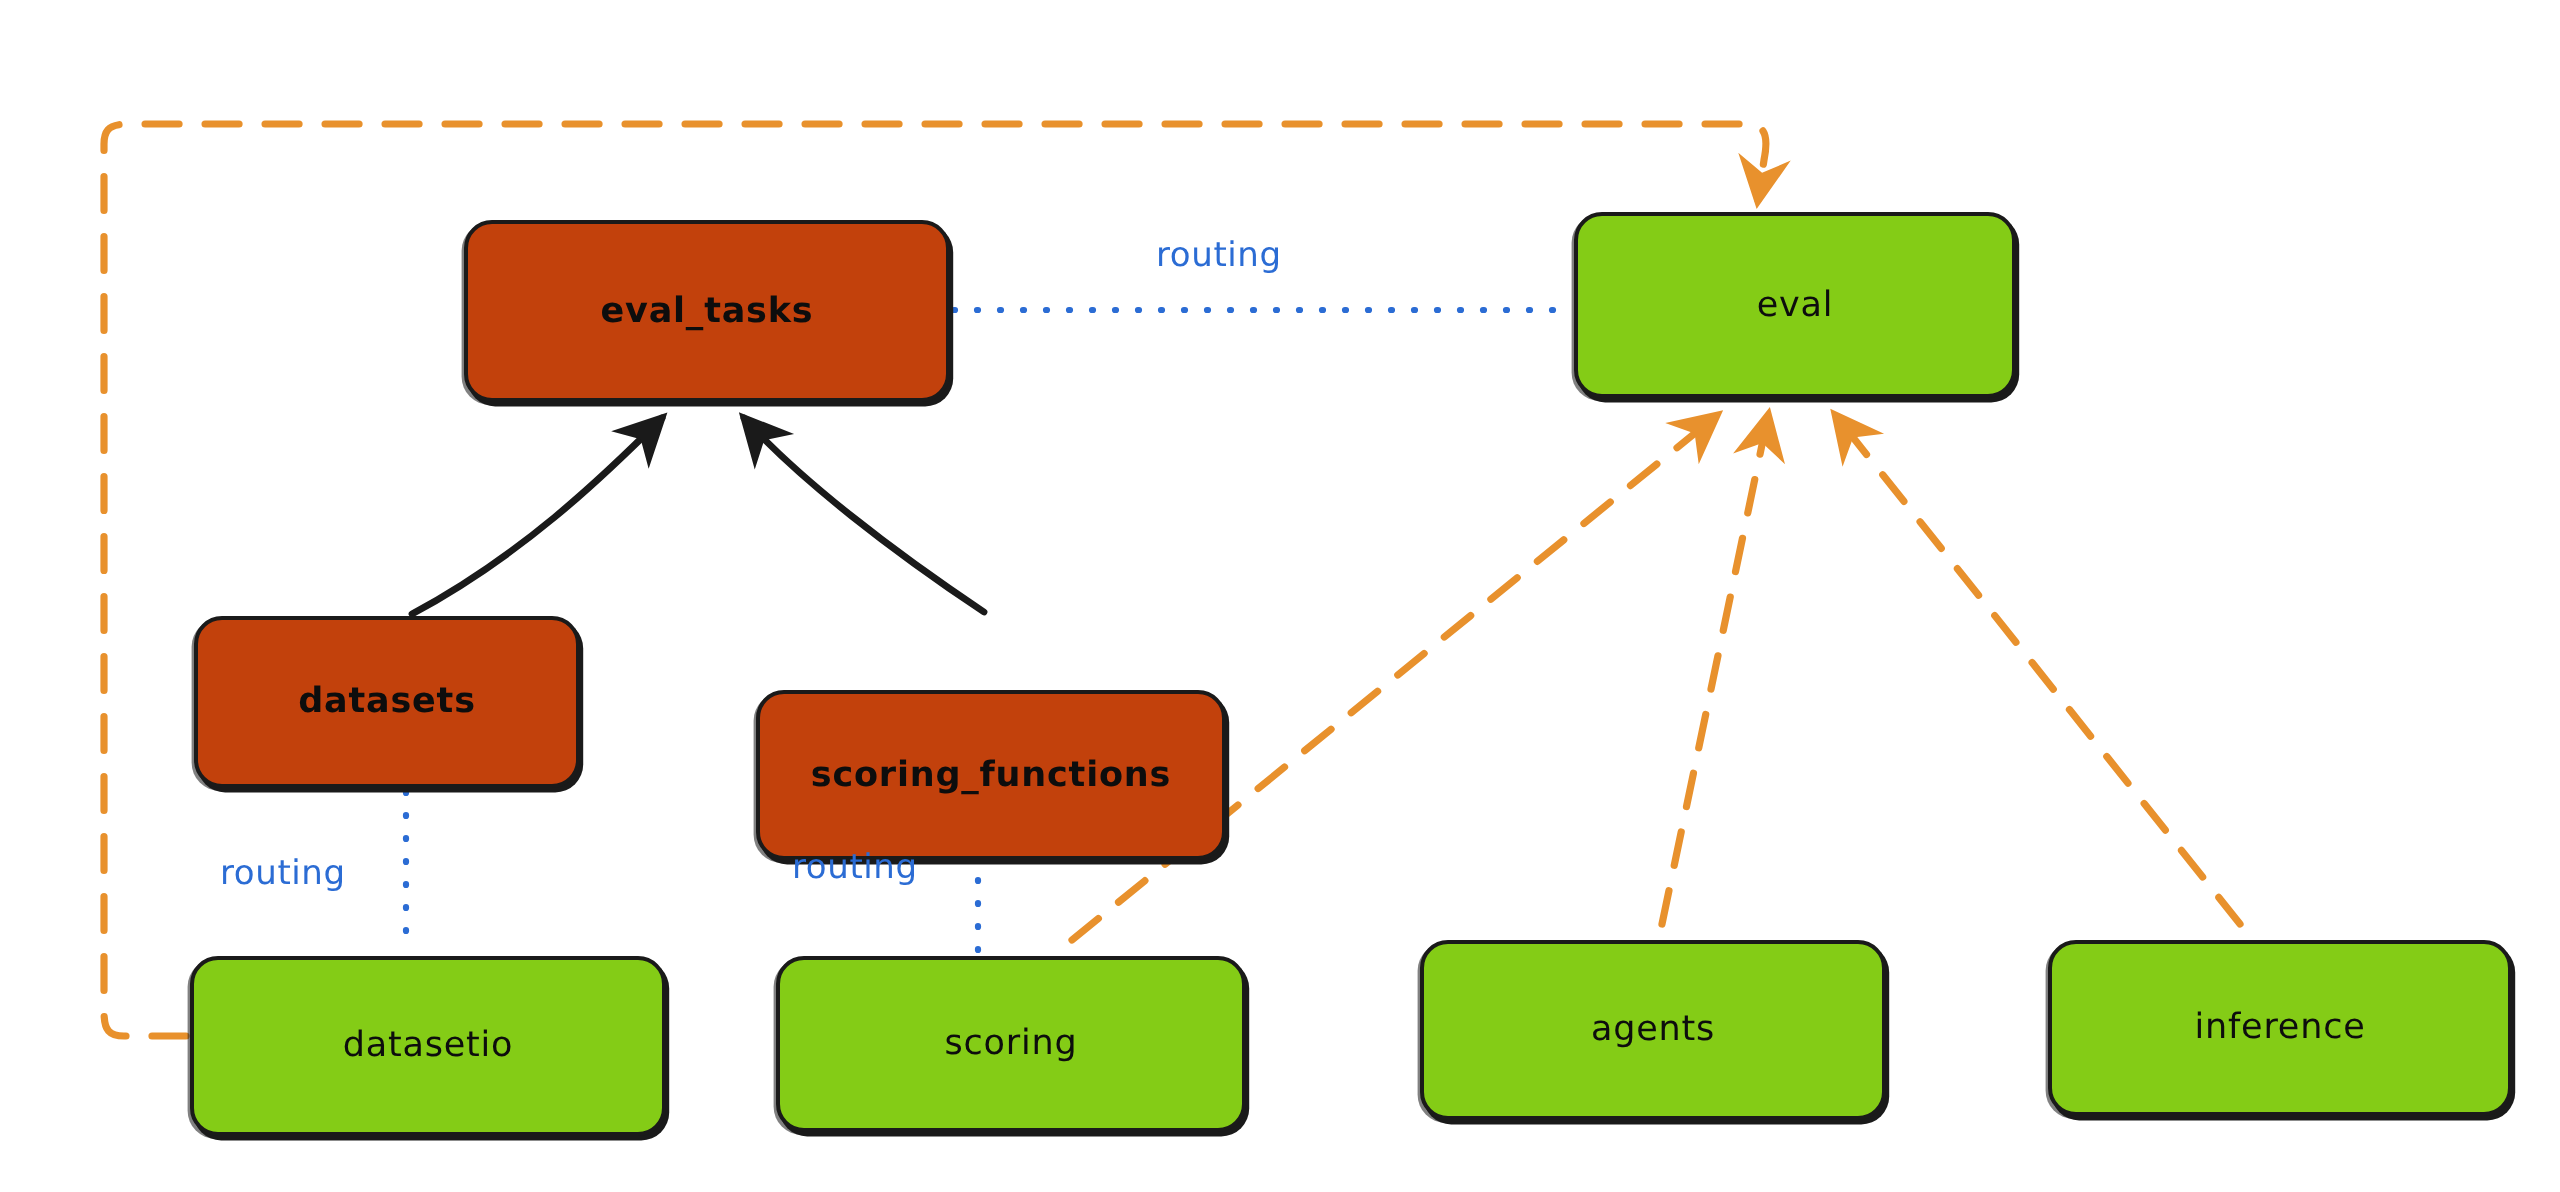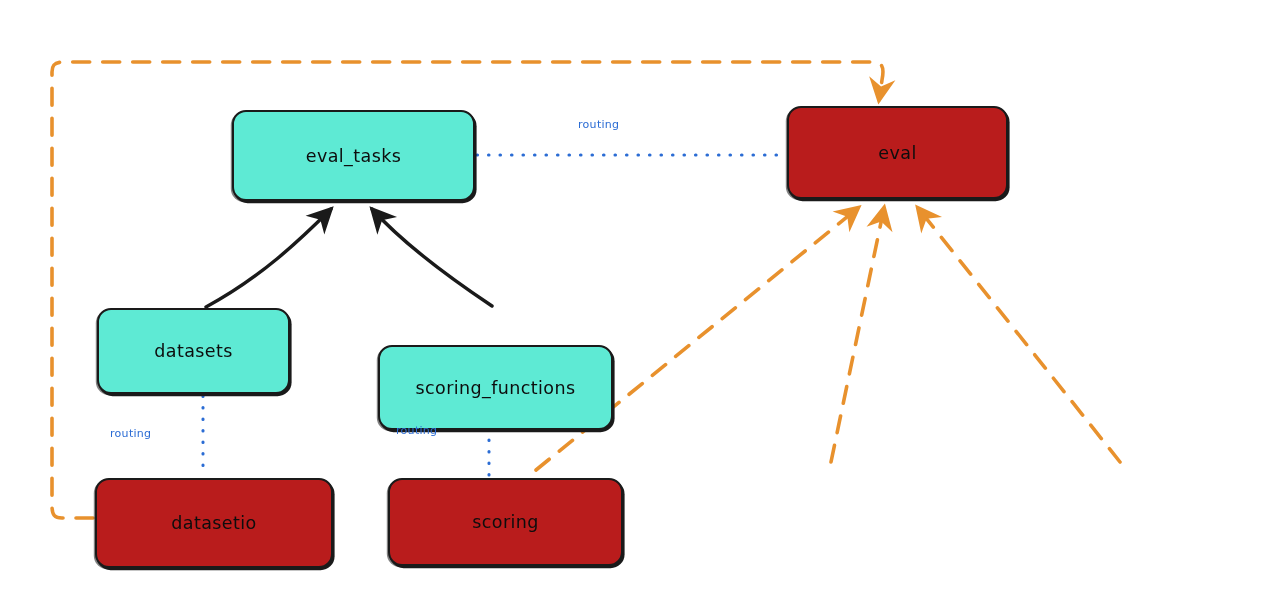--- a/index.html
+++ b/index.html
@@ -43,27 +43,27 @@
     box-shadow: 1.6px 2.2px 0 0 #1a1a1a, -1.2px 1.4px 0 0 rgba(26,26,26,0.55);
   }
   .node-label {
     font-family: "DejaVu Sans", sans-serif;
     font-size: 17.5px;
     letter-spacing: 0.4px;
     color: #0d0d0d;
     white-space: nowrap;
     text-align: center;
   }
-  .node.blue  { background: #5eead4; }
-  .node.green { background: #b91c1c; justify-content: center; }
+  .node.blue  { background: #c2410c; font-weight: bold; }
+  .node.green { background: #84cc16; justify-content: center; }
 
   .edge-label {
     position: absolute;
     font-family: "DejaVu Sans", sans-serif;
-    font-size: 11px;
+    font-size: 17px;
     color: #2b6cd4;
     white-space: nowrap;
     letter-spacing: 0.3px;
   }
 </style>
 </head>
 <body>
 
 <div id="diagram-canvas">
 
@@ -131,21 +131,27 @@
     </div>
 
     <div class="node green" style="left:388px; top:478px; width:235px; height:88px;">
       <span class="node-label">scoring</span>
     </div>
 
     <div class="node green" style="left:95px; top:478px; width:238px; height:90px;">
       <span class="node-label">datasetio</span>
     </div>
 
+    <div class="node green" style="left:710px; top:470px; width:233px; height:90px;">
+      <span class="node-label">agents</span>
+    </div>
 
+    <div class="node green" style="left:1024px; top:470px; width:232px; height:88px;">
+      <span class="node-label">inference</span>
+    </div>
 
     <span class="edge-label" style="left:578px; top:118px;">routing</span>
 
     <span class="edge-label" style="left:110px; top:427px;">routing</span>
 
     <span class="edge-label" style="left:396px; top:424px;">routing</span>
 
   </div>
 </div>
 

